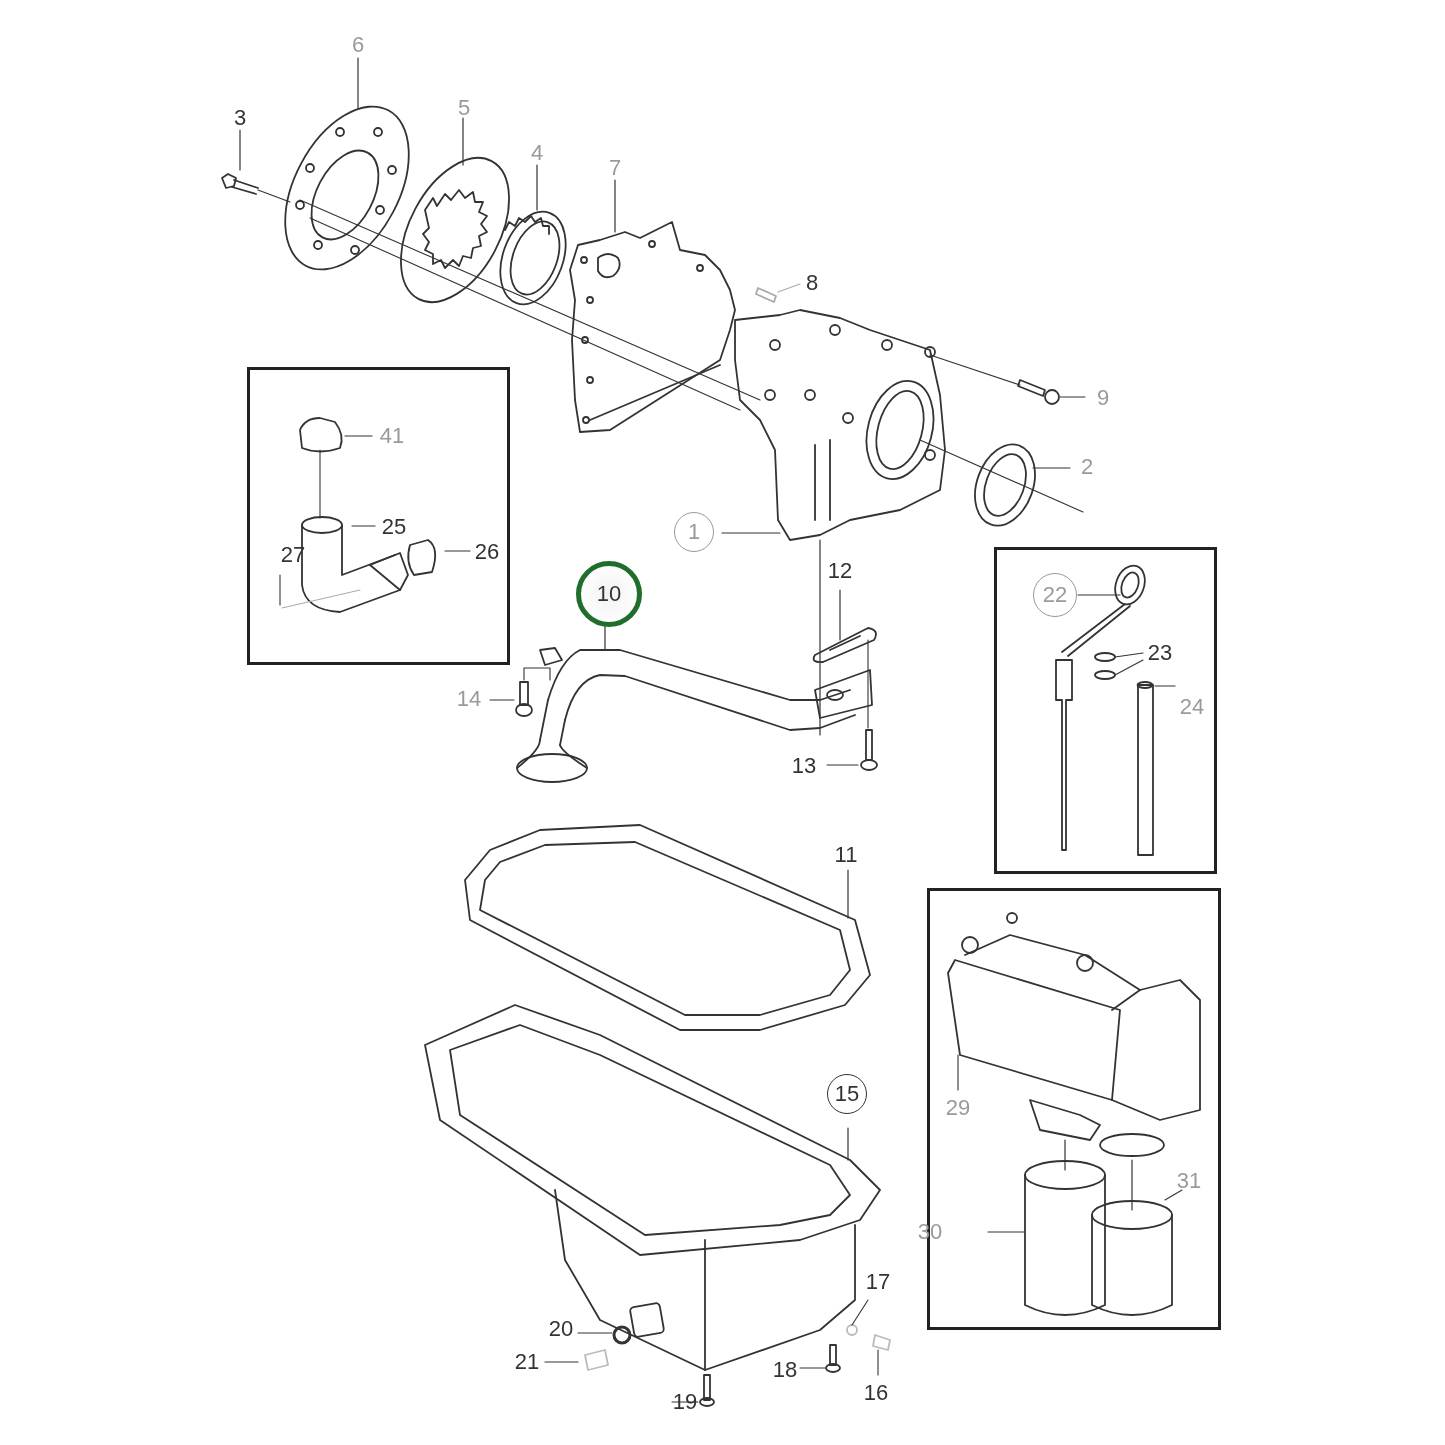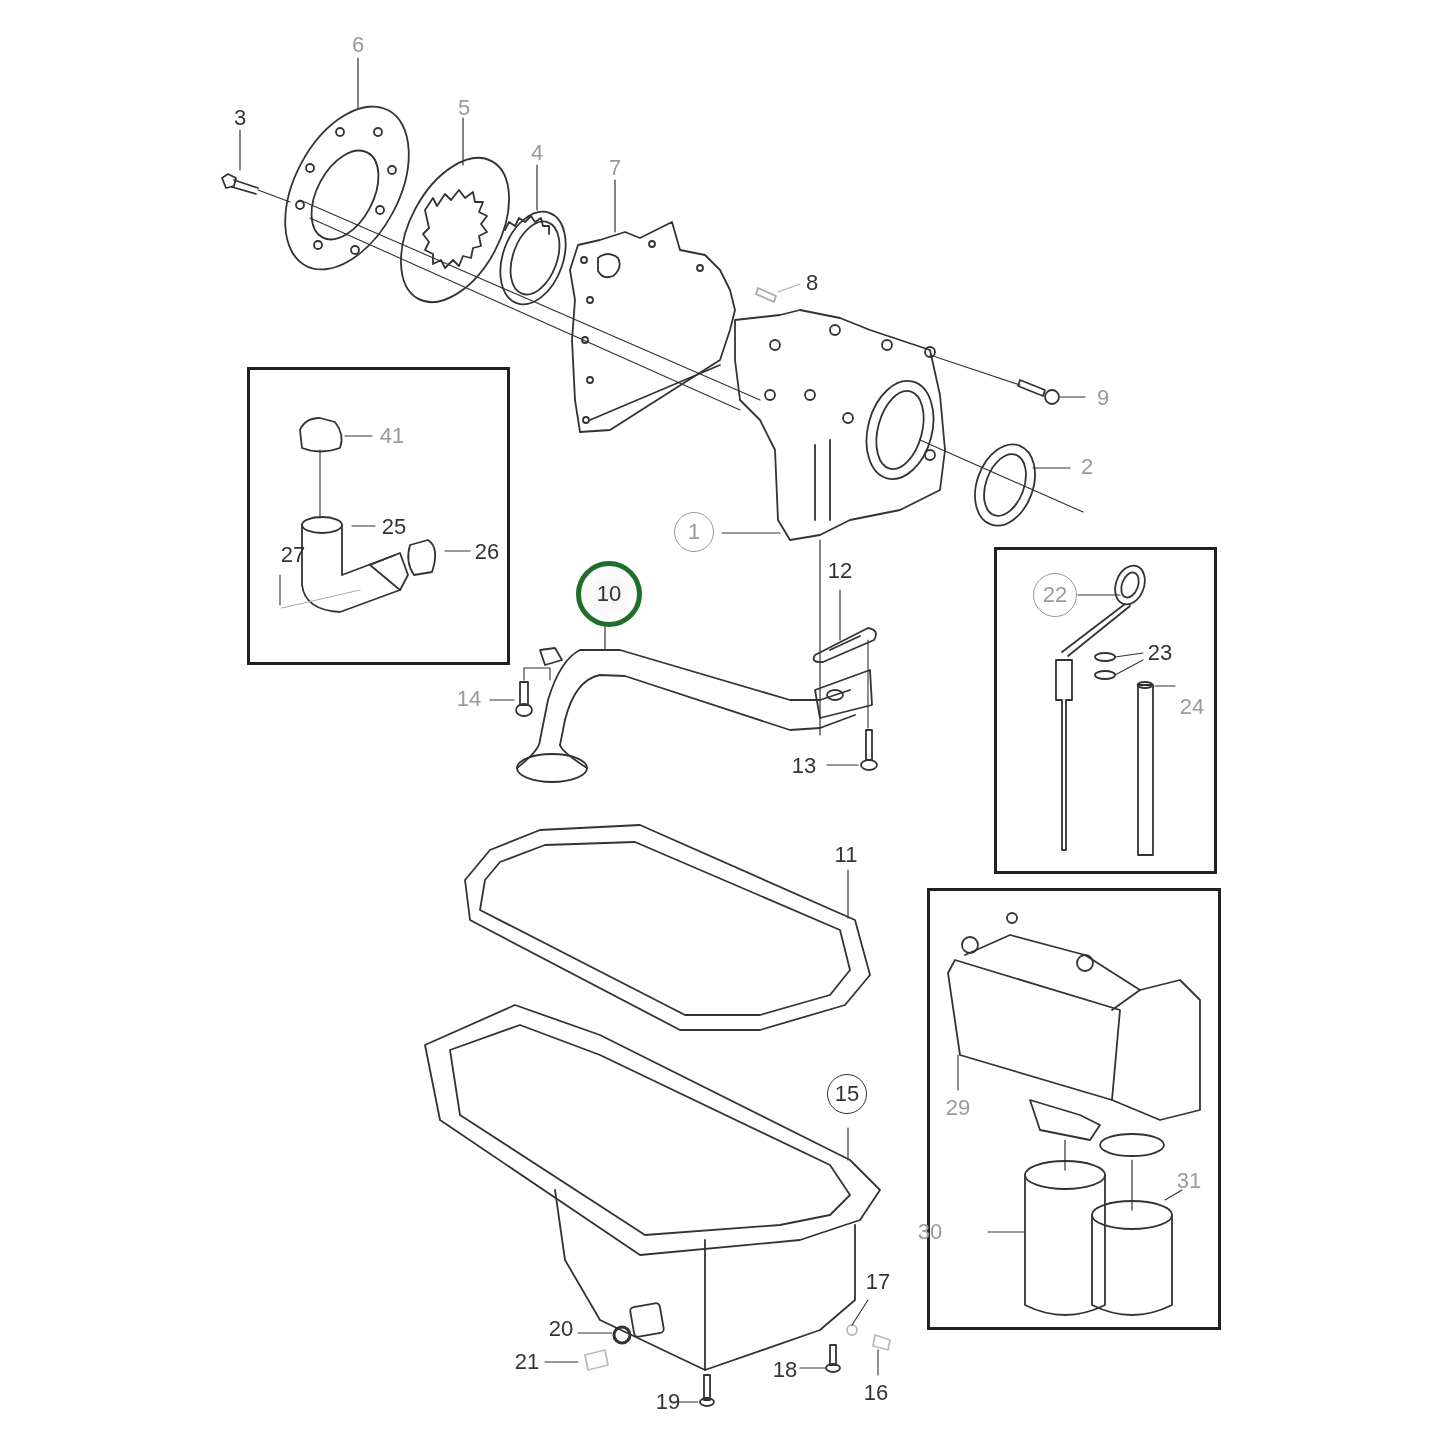--- a/index.html
+++ b/index.html
@@ -234,21 +234,21 @@
 <div class="lbl gray" style="left:1103px;top:398px;">9</div>
 <div class="circ hl" style="left:609px;top:594px;width:66px;height:66px;">10</div>
 <div class="lbl" style="left:846px;top:855px;">11</div>
 <div class="lbl" style="left:840px;top:571px;">12</div>
 <div class="lbl" style="left:804px;top:766px;">13</div>
 <div class="lbl gray" style="left:469px;top:699px;">14</div>
 <div class="circ dark" style="left:847px;top:1094px;width:40px;height:40px;">15</div>
 <div class="lbl" style="left:876px;top:1393px;">16</div>
 <div class="lbl" style="left:878px;top:1282px;">17</div>
 <div class="lbl" style="left:785px;top:1370px;">18</div>
-<div class="lbl" style="left:668px;top:1402px;">19</div>
+<div class="lbl" style="left:685px;top:1402px;">19</div>
 <div class="lbl" style="left:561px;top:1329px;">20</div>
 <div class="lbl" style="left:527px;top:1362px;">21</div>
 <div class="circ" style="left:1055px;top:595px;width:44px;height:44px;">22</div>
 <div class="lbl" style="left:1160px;top:653px;">23</div>
 <div class="lbl gray" style="left:1192px;top:687px;margin-top:20px;">24</div>
 <div class="lbl" style="left:394px;top:527px;">25</div>
 <div class="lbl" style="left:487px;top:552px;">26</div>
 <div class="lbl" style="left:280px;top:555px;margin-left:13px;">27</div>
 <div class="lbl gray" style="left:392px;top:436px;">41</div>
 <div class="lbl gray" style="left:958px;top:1108px;">29</div>

